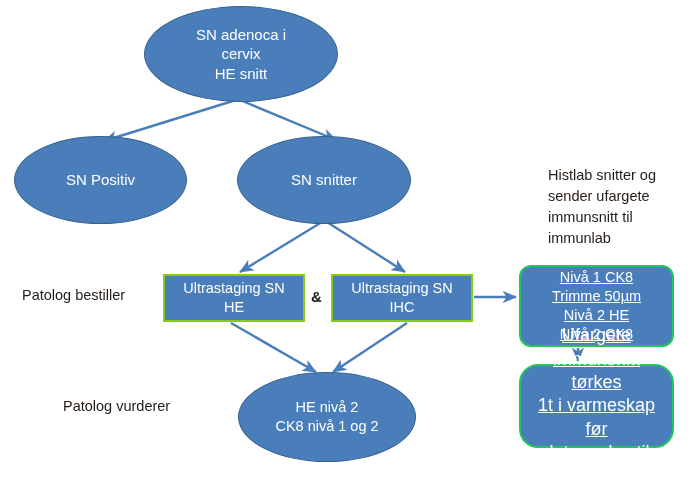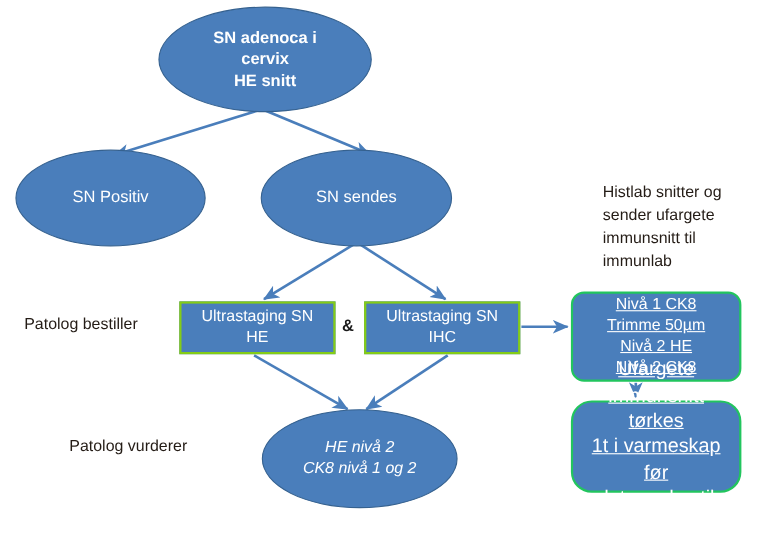--- a/index.html
+++ b/index.html
@@ -69,28 +69,28 @@
     z-index: 3;
   }
   .amp {
     position: absolute;
     color: #1a1a1a;
     font-weight: bold;
     z-index: 4;
   }
 
   
-  #node-top        { left: 144px; top: 6px;   width: 194px; height: 96px;  font-size: 15px; font-weight: bold; }
+  #node-top        { left: 144px; top: 6px;   width: 194px; height: 96px;  font-size: 15px; }
   #node-positive   { left: 14px;  top: 136px; width: 173px; height: 88px;  font-size: 15px; align-items: center; }
   #node-negative   { left: 237px; top: 136px; width: 174px; height: 88px;  font-size: 15px; }
   #node-us-he      { left: 163px; top: 274px; width: 142px; height: 48px;  font-size: 14.5px; }
   #node-us-ihc     { left: 331px; top: 274px; width: 142px; height: 48px;  font-size: 14.5px; }
   #node-levels     { left: 519px; top: 265px; width: 155px; height: 82px;  font-size: 14.5px; }
   #node-drying     { left: 519px; top: 364px; width: 155px; height: 84px; font-size: 18px; border-radius: 19px; }
-  #node-bottom     { left: 238px; top: 372px; width: 178px; height: 90px;  font-size: 14.5px; font-style: italic; }
+  #node-bottom     { left: 238px; top: 372px; width: 178px; height: 90px;  font-size: 14.5px; }
 
   #label-histlab   { left: 548px; top: 165px; width: 160px; font-size: 14.5px; }
   #label-bestiller { left: 22px;  top: 285px; width: 145px; font-size: 14.5px; }
   #label-vurderer  { left: 63px;  top: 396px; width: 160px; font-size: 14.5px; }
   #amp-symbol      { left: 311px; top: 288px; font-size: 15px; }
 </style>
 </head>
 <body>
 
 <div id="canvas">
@@ -126,21 +126,21 @@
     <span class="txt">SN adenoca i
 cervix
 HE snitt</span>
   </div>
 
   <div class="node ellipse" id="node-positive">
     <span class="txt">SN Positiv</span>
   </div>
 
   <div class="node ellipse" id="node-negative">
-    <span class="txt">SN sendes</span>
+    <span class="txt">SN snitter</span>
   </div>
 
   <div class="node rect" id="node-us-he">
     <span class="txt">Ultrastaging SN
 HE</span>
   </div>
 
   <div class="node rect" id="node-us-ihc">
     <span class="txt">Ultrastaging SN
 IHC</span>

